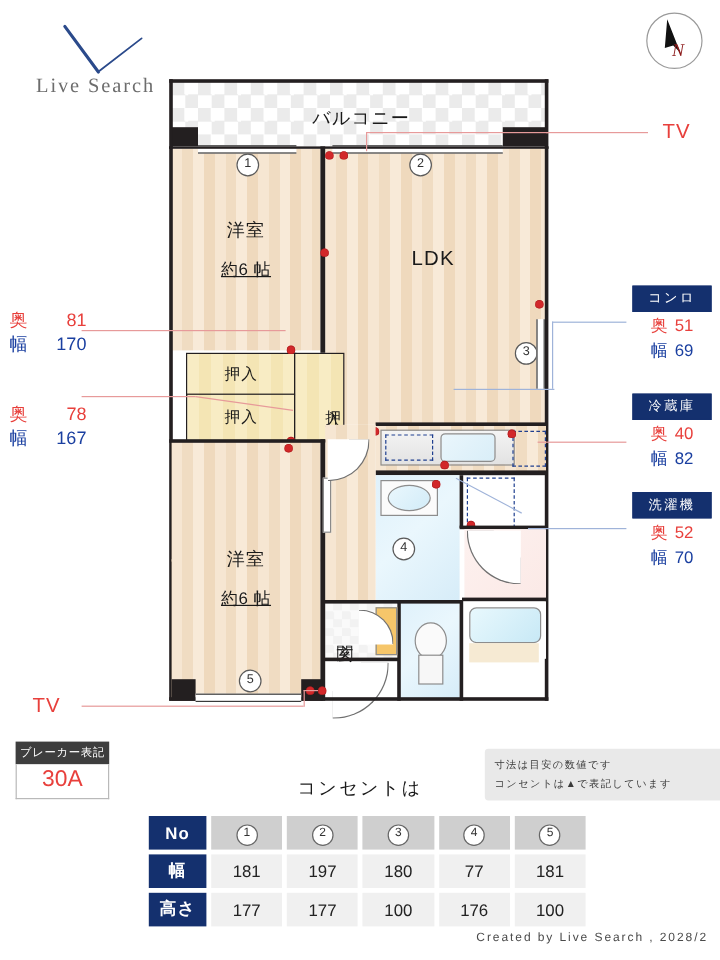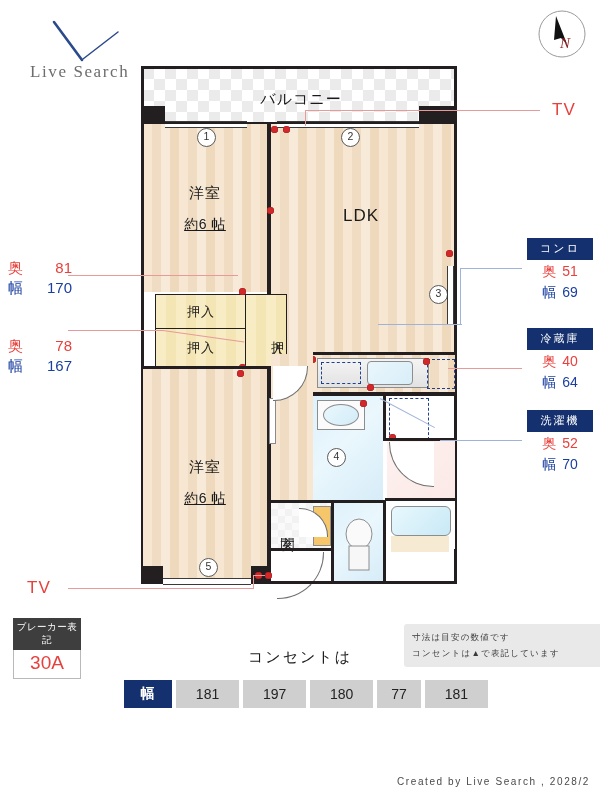--- a/index.html
+++ b/index.html
@@ -83,21 +83,21 @@
   .v-oku{color:#e8403c;}
   .v-haba{color:#1a3fa0;}
 
   
   .dimbox{position:absolute;font-size:15px;line-height:1.35;}
   .dimbox .r{white-space:nowrap;text-decoration:underline;}
   .dimbox .k{display:inline-block;width:26px;}
   .dimbox .n{display:inline-block;width:38px;text-align:right;}
 
   
-  #breaker{left:13px;top:618px;width:68px;}
+  #breaker{left:13px;top:618px;width:78px;}
   #breaker .bh{background:#3e3e3e;color:#fff;font-size:9.5px;text-align:center;
                padding:3px 0;letter-spacing:0.5px;}
   #breaker .bv{border:1px solid #b9b9b9;border-top:none;background:#fff;color:#e8403c;
                font-size:19px;text-align:center;padding:2px 0 4px;}
 
   
   #note{left:404px;top:624px;width:186px;background:#e9e9e9;border-radius:3px;
         padding:6px 8px;font-size:8.5px;color:#3a3a3a;line-height:1.85;letter-spacing:1.2px;}
 
   
@@ -297,21 +297,21 @@
 </div>
 
 <div class="specbox" style="left:527px;top:328px;">
   <div class="spechead">冷蔵庫</div>
   <div class="specrow">
       <span class="k-oku">奥</span>
       <span class="v-oku">40</span>
     </div>
   <div class="specrow">
       <span class="k-haba">幅</span>
-      <span class="v-haba">64</span>
+      <span class="v-haba">82</span>
     </div>
 </div>
 
 <div class="specbox" style="left:527px;top:410px;">
   <div class="spechead">洗濯機</div>
   <div class="specrow">
       <span class="k-oku">奥</span>
       <span class="v-oku">52</span>
     </div>
   <div class="specrow">
@@ -328,25 +328,41 @@
 <div class="abs" id="note">
   <div>寸法は目安の数値です</div>
   <div>コンセントは▲で表記しています</div>
 </div>
 
 <div class="abs" id="curtitle">コンセントは</div>
 
 <div class="abs" id="curtable">
   <table>
     <tbody>
+        <tr>
+      <th>No</th>
+      <td><span class="numcirc">1</span></td>
+      <td><span class="numcirc">2</span></td>
+      <td><span class="numcirc">3</span></td>
+      <td><span class="numcirc">4</span></td>
+      <td><span class="numcirc">5</span></td>
+    </tr>
     <tr>
       <th>幅</th>
       <td>181</td>
       <td>197</td>
       <td>180</td>
       <td>77</td>
       <td>181</td>
     </tr>
+    <tr>
+      <th>高さ</th>
+      <td>177</td>
+      <td>177</td>
+      <td>100</td>
+      <td>176</td>
+      <td>100</td>
+    </tr>
   </tbody>
     </table>
 </div>
 
 <div class="abs" id="footer">Created by Live Search , 2028/2</div>
 
 </body></html>

